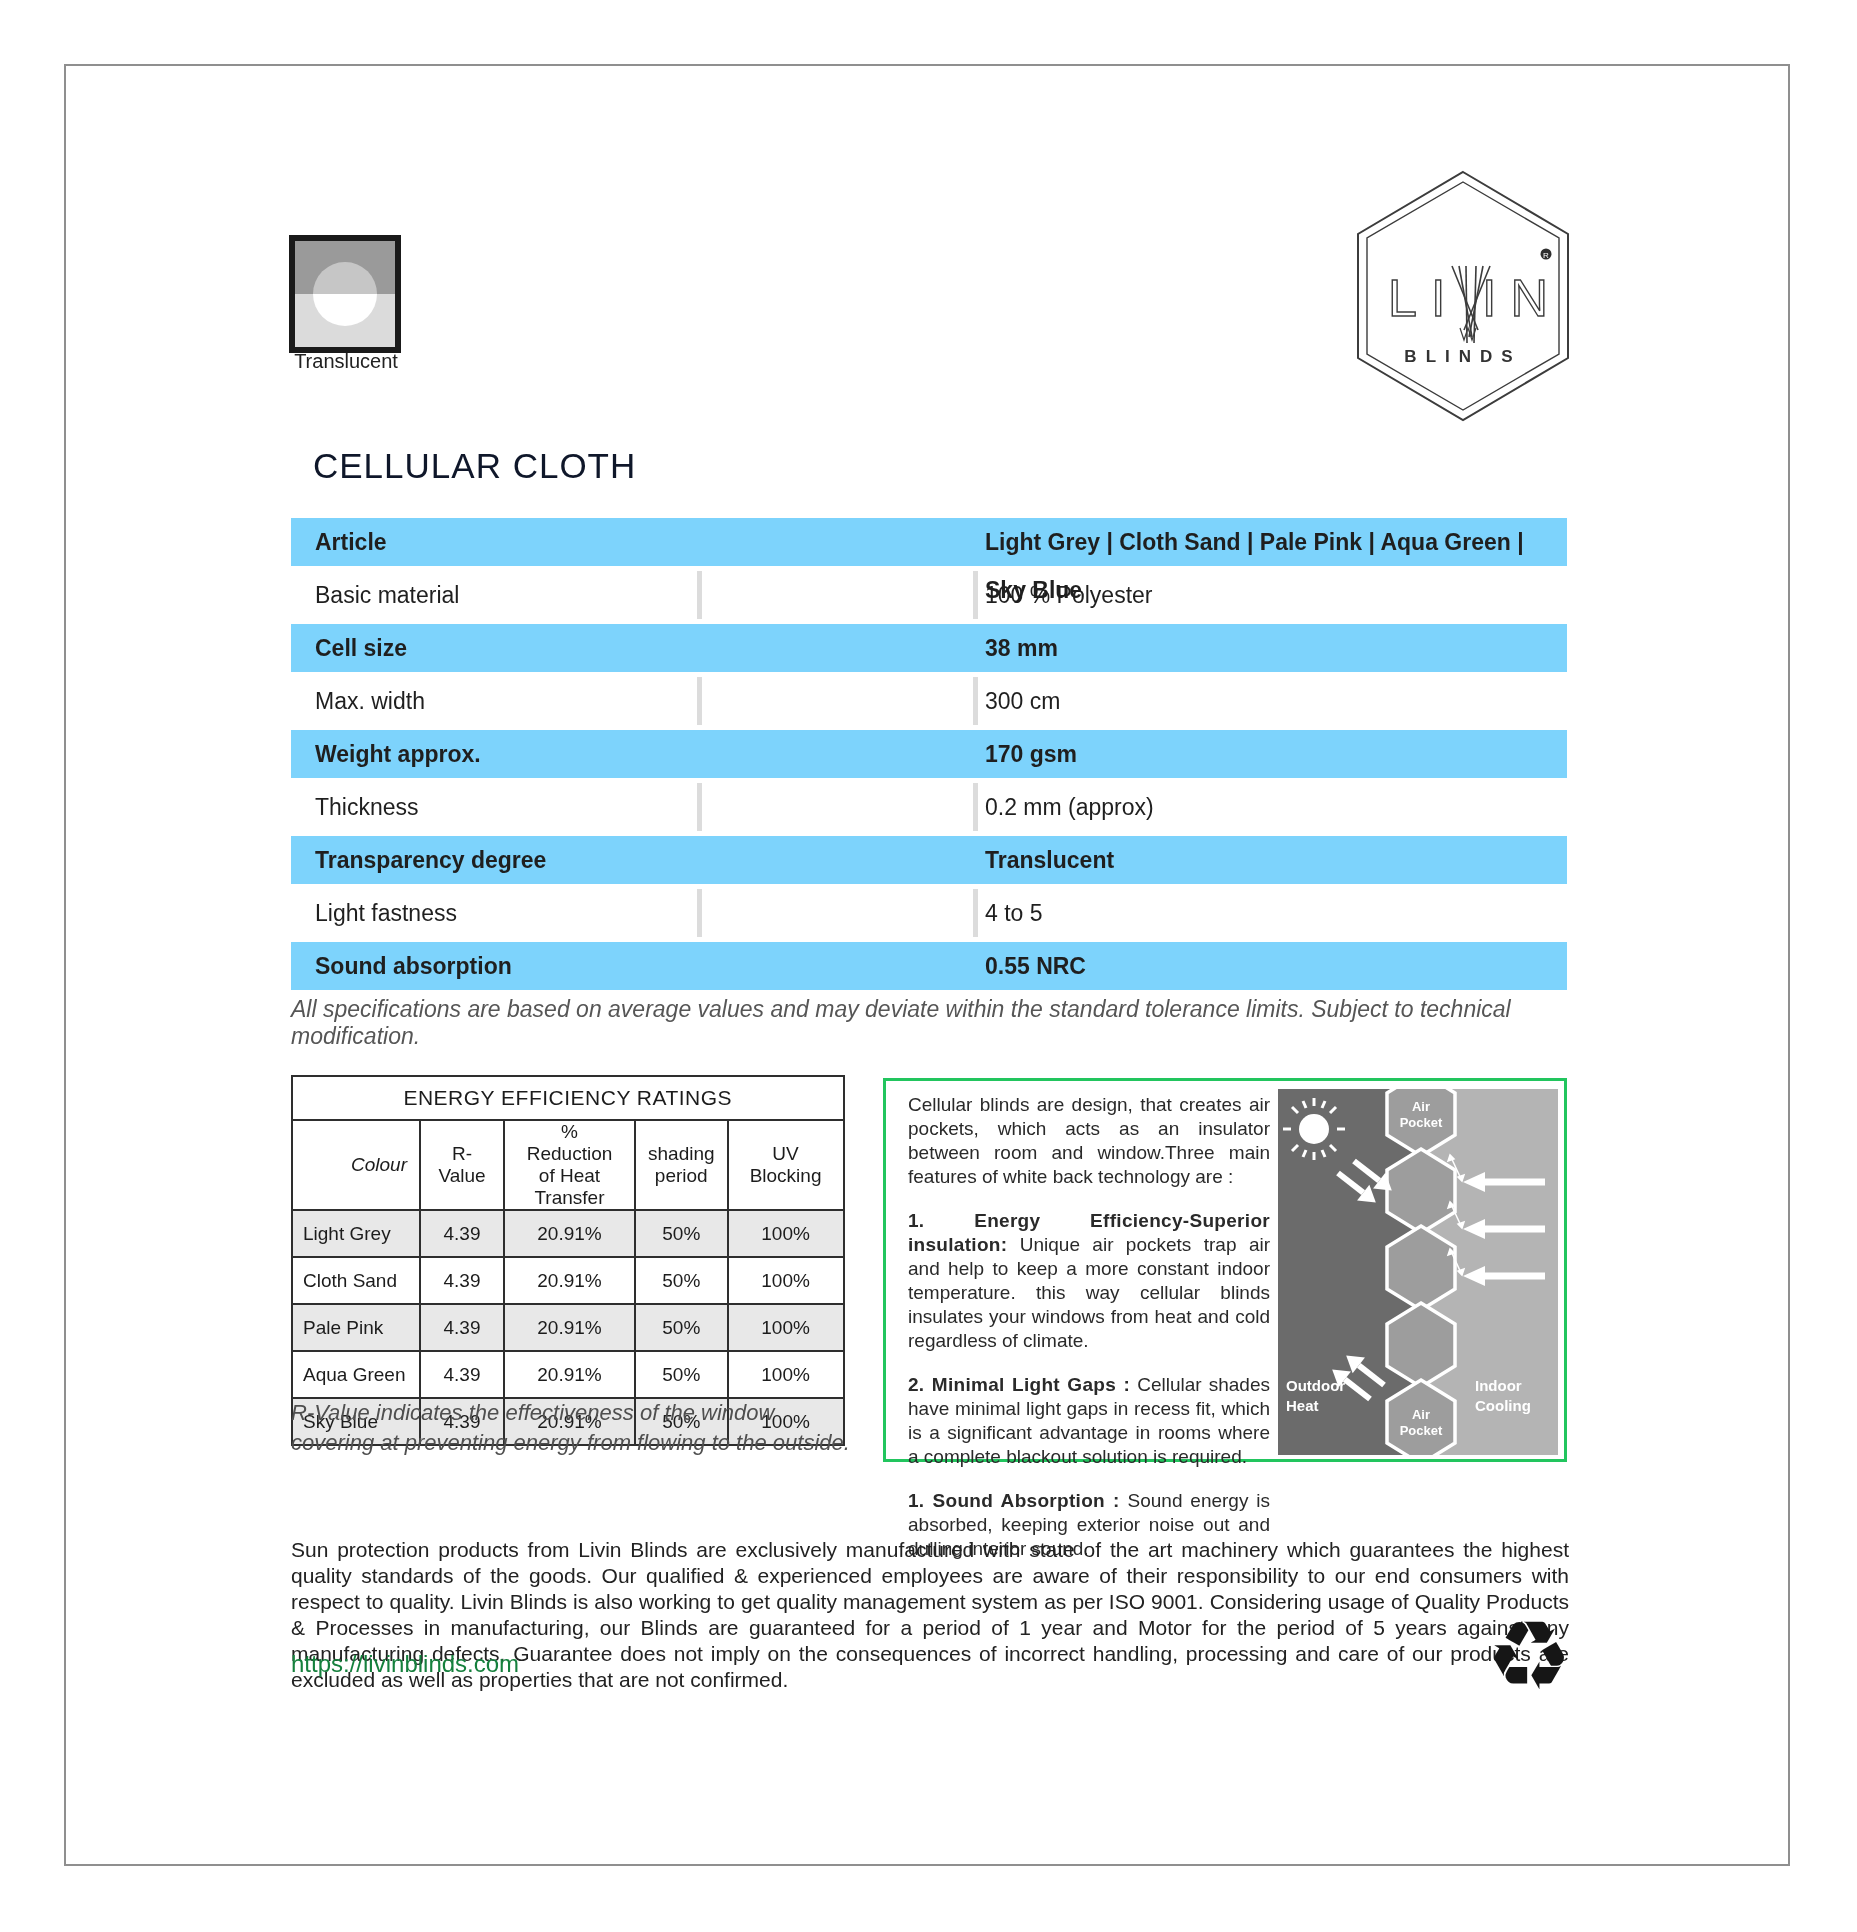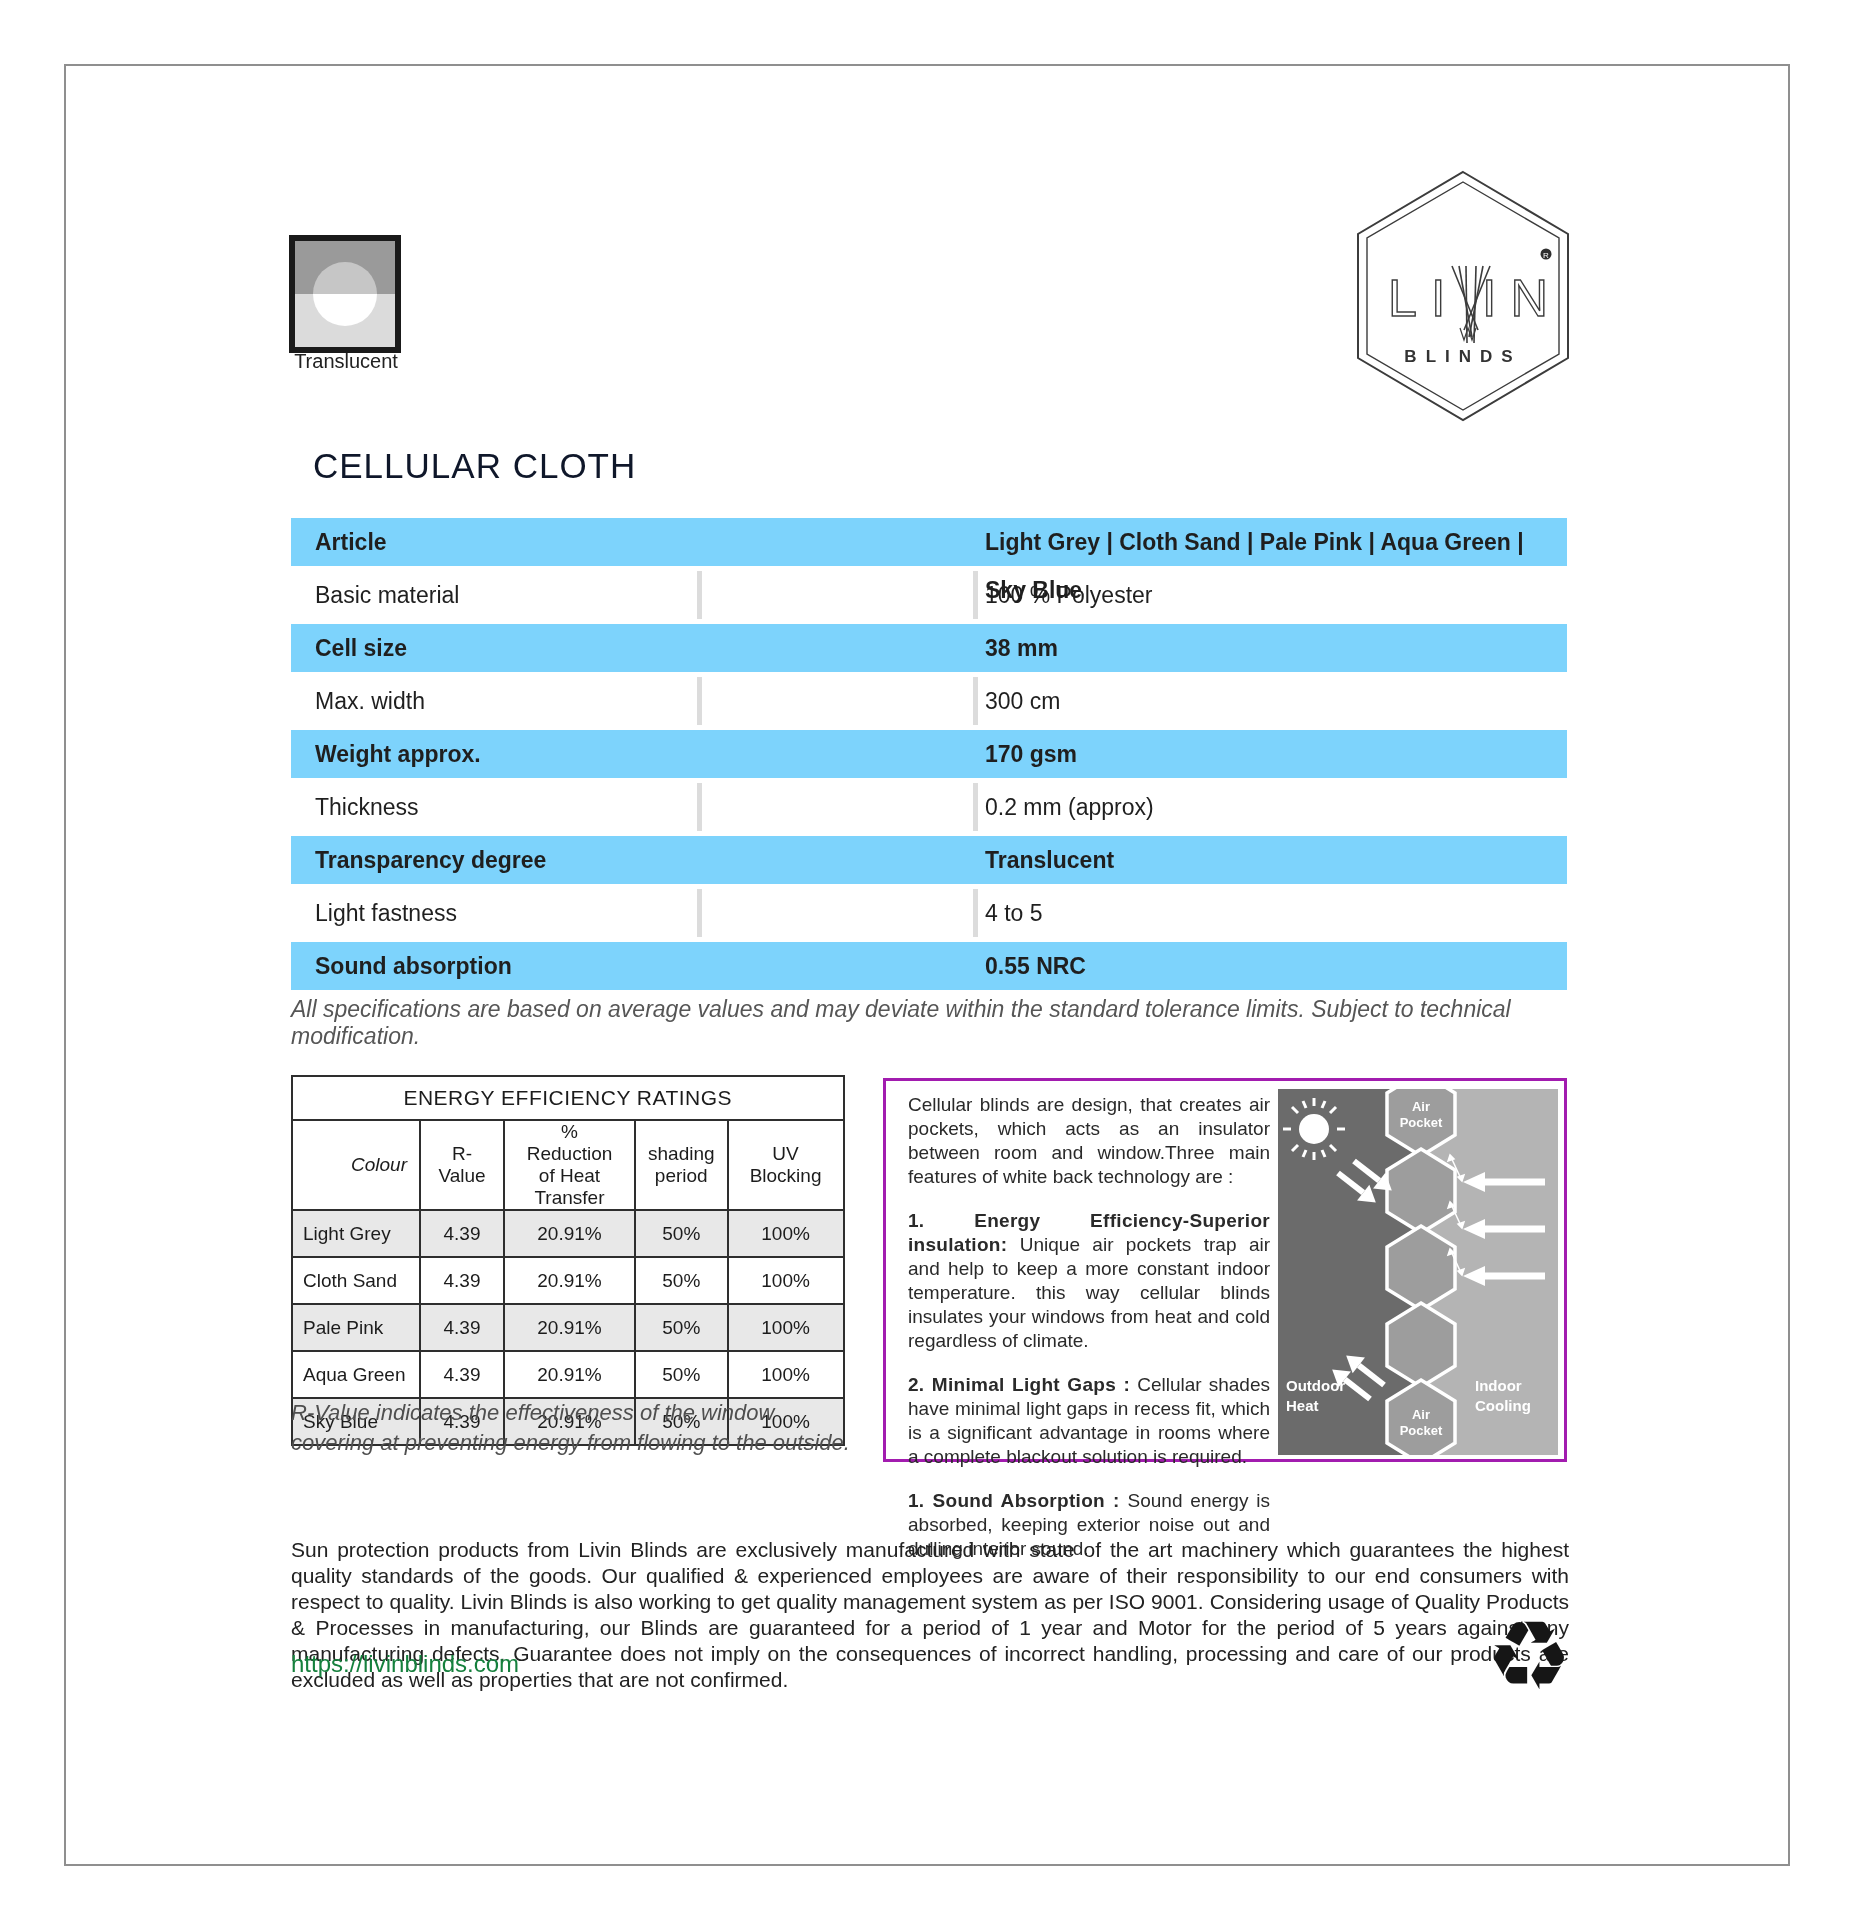--- a/index.html
+++ b/index.html
@@ -37,21 +37,21 @@
   .eer .t-title td{height:42px;font-size:21px;letter-spacing:.5px;}
   .eer .t-head th{height:56px;}
   .eer .t-head th:first-child{text-align:right;padding-left:10px;font-style:italic;}
   .eer tbody td{height:45px;}
   .eer tbody td:first-child{text-align:left;padding-left:10px;}
   .eer tbody tr:nth-child(odd) td{background:#e8e8e8;}
 
   .eer-note{position:absolute;left:291px;top:1398px;width:560px;font-size:22px;line-height:30px;font-style:italic;color:#4f4f4f;}
 
   
-  .panel{position:absolute;left:883px;top:1078px;width:684px;height:384px;border:3px solid #a21caf;box-sizing:border-box;}
+  .panel{position:absolute;left:883px;top:1078px;width:684px;height:384px;border:3px solid #22c55e;box-sizing:border-box;}
   .panel-text{position:absolute;left:22px;top:12px;width:362px;font-size:19px;line-height:24px;text-align:justify;color:#2a2a2a;}
   .panel-text p{margin:0 0 20px 0;}
   .panel-text b{letter-spacing:.3px;}
   .diagram{position:absolute;left:392px;top:8px;}
 
   
   .footer-par{position:absolute;left:291px;top:1537px;width:1278px;font-size:21px;line-height:26px;text-align:justify;color:#222;}
   .url{position:absolute;left:291px;top:1650px;font-size:24px;color:#15803d;}
   .recycle{position:absolute;left:1486px;top:1608px;font-size:96px;line-height:96px;color:#161616;font-family:"DejaVu Sans",sans-serif;}
 </style>

